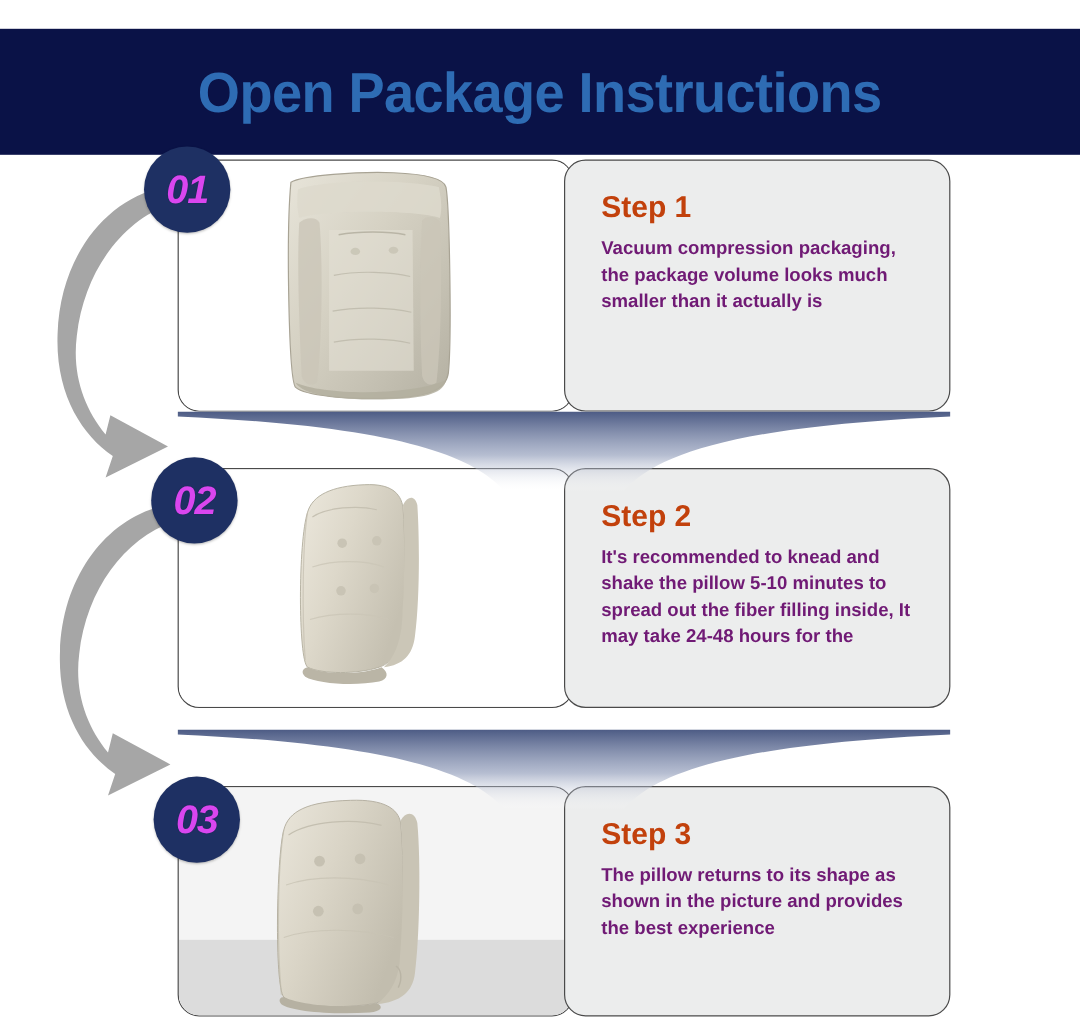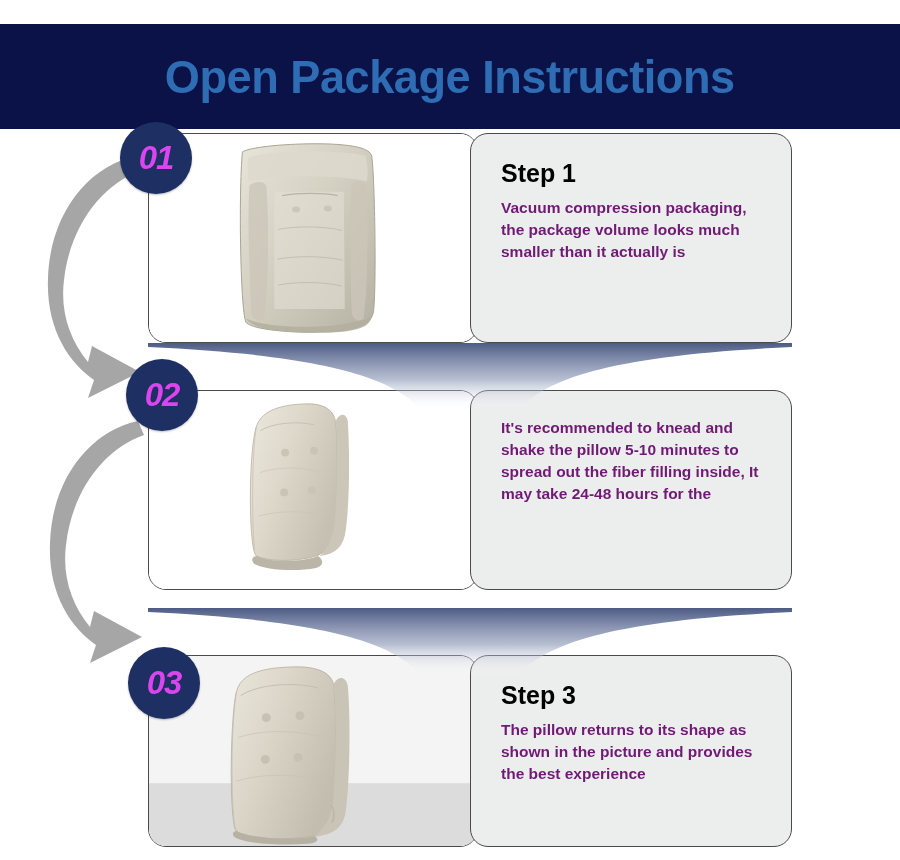--- a/index.html
+++ b/index.html
@@ -45,21 +45,21 @@
   }
   .txt-card{
     position:absolute;left:470px;top:0;width:322px;height:100%;
     background:#eceded;
     border:1.4px solid #4a4a4a;
     border-radius:18px;
     box-sizing:border-box;
     padding:26px 22px 10px 30px;
   }
   .step-heading{
-    font-size:25px;font-weight:bold;color:#000000;
+    font-size:25px;font-weight:bold;color:#c2410c;
     margin:0 0 9px 0;line-height:1.1;
     font-family:"Liberation Sans", sans-serif;
   }
   .step-body{
     font-size:15.5px;font-weight:bold;color:#701a75;
     line-height:1.42;margin:0;
     font-family:"Liberation Sans", sans-serif;
   }
 
   
@@ -71,21 +71,21 @@
     z-index:6;
     box-shadow:0 1px 2px rgba(0,0,0,0.25);
   }
   .badge span{
     color:#d946ef;font-size:33px;font-weight:bold;font-style:italic;
     letter-spacing:-1px;
     font-family:"Liberation Sans", sans-serif;
     text-shadow:0 0 1px rgba(0,0,0,0.3);
   }
   #badge1{left:120px;top:122px;}
-  #badge2{left:126px;top:359px;}
+  #badge2{left:126px;top:381px;}
   #badge3{left:128px;top:647px;}
 
   
   .funnel{position:absolute;left:148px;width:644px;z-index:1;}
   #funnel1{top:343px;height:66px;}
   #funnel2{top:608px;height:66px;}
 
   
   .arrow-svg{position:absolute;z-index:5;}
   #arrow1{left:28px;top:150px;}
@@ -179,20 +179,21 @@
           <circle cx="136" cy="102" r="4" fill="#c9c4b5"></circle>
           <circle cx="164" cy="100" r="4" fill="#c9c4b5"></circle>
           <path d="M112,40 C124,32 150,30 166,34" stroke="#c6c1b2" stroke-width="1" fill="none"></path>
           <path d="M112,82 C130,76 156,76 172,82" stroke="#cac5b6" stroke-width="0.9" fill="none" opacity="0.8"></path>
           <path d="M110,126 C130,120 158,120 176,126" stroke="#cac5b6" stroke-width="0.9" fill="none" opacity="0.8"></path>
           <path d="M108,36 C104,60 103,120 106,160" stroke="#c3beaf" stroke-width="1" fill="none" opacity="0.7"></path>
         </g>
       </svg>
     </div>
     <div class="txt-card">
+      <div class="step-heading">Step 2</div>
       <div class="step-body">It's recommended to knead and shake the pillow 5-10 minutes to spread out the fiber filling inside, It may take 24-48 hours for the</div>
     </div>
   </div>
 
   <div class="step-row" id="row3">
     <div class="img-card">
       <svg class="prod-wrap" viewBox="0 0 330 192" preserveAspectRatio="xMidYMid meet">
         <defs>
           <linearGradient id="pil3" x1="0" y1="0" x2="1" y2="0.6">
             <stop offset="0%" stop-color="#eae6db"></stop>

